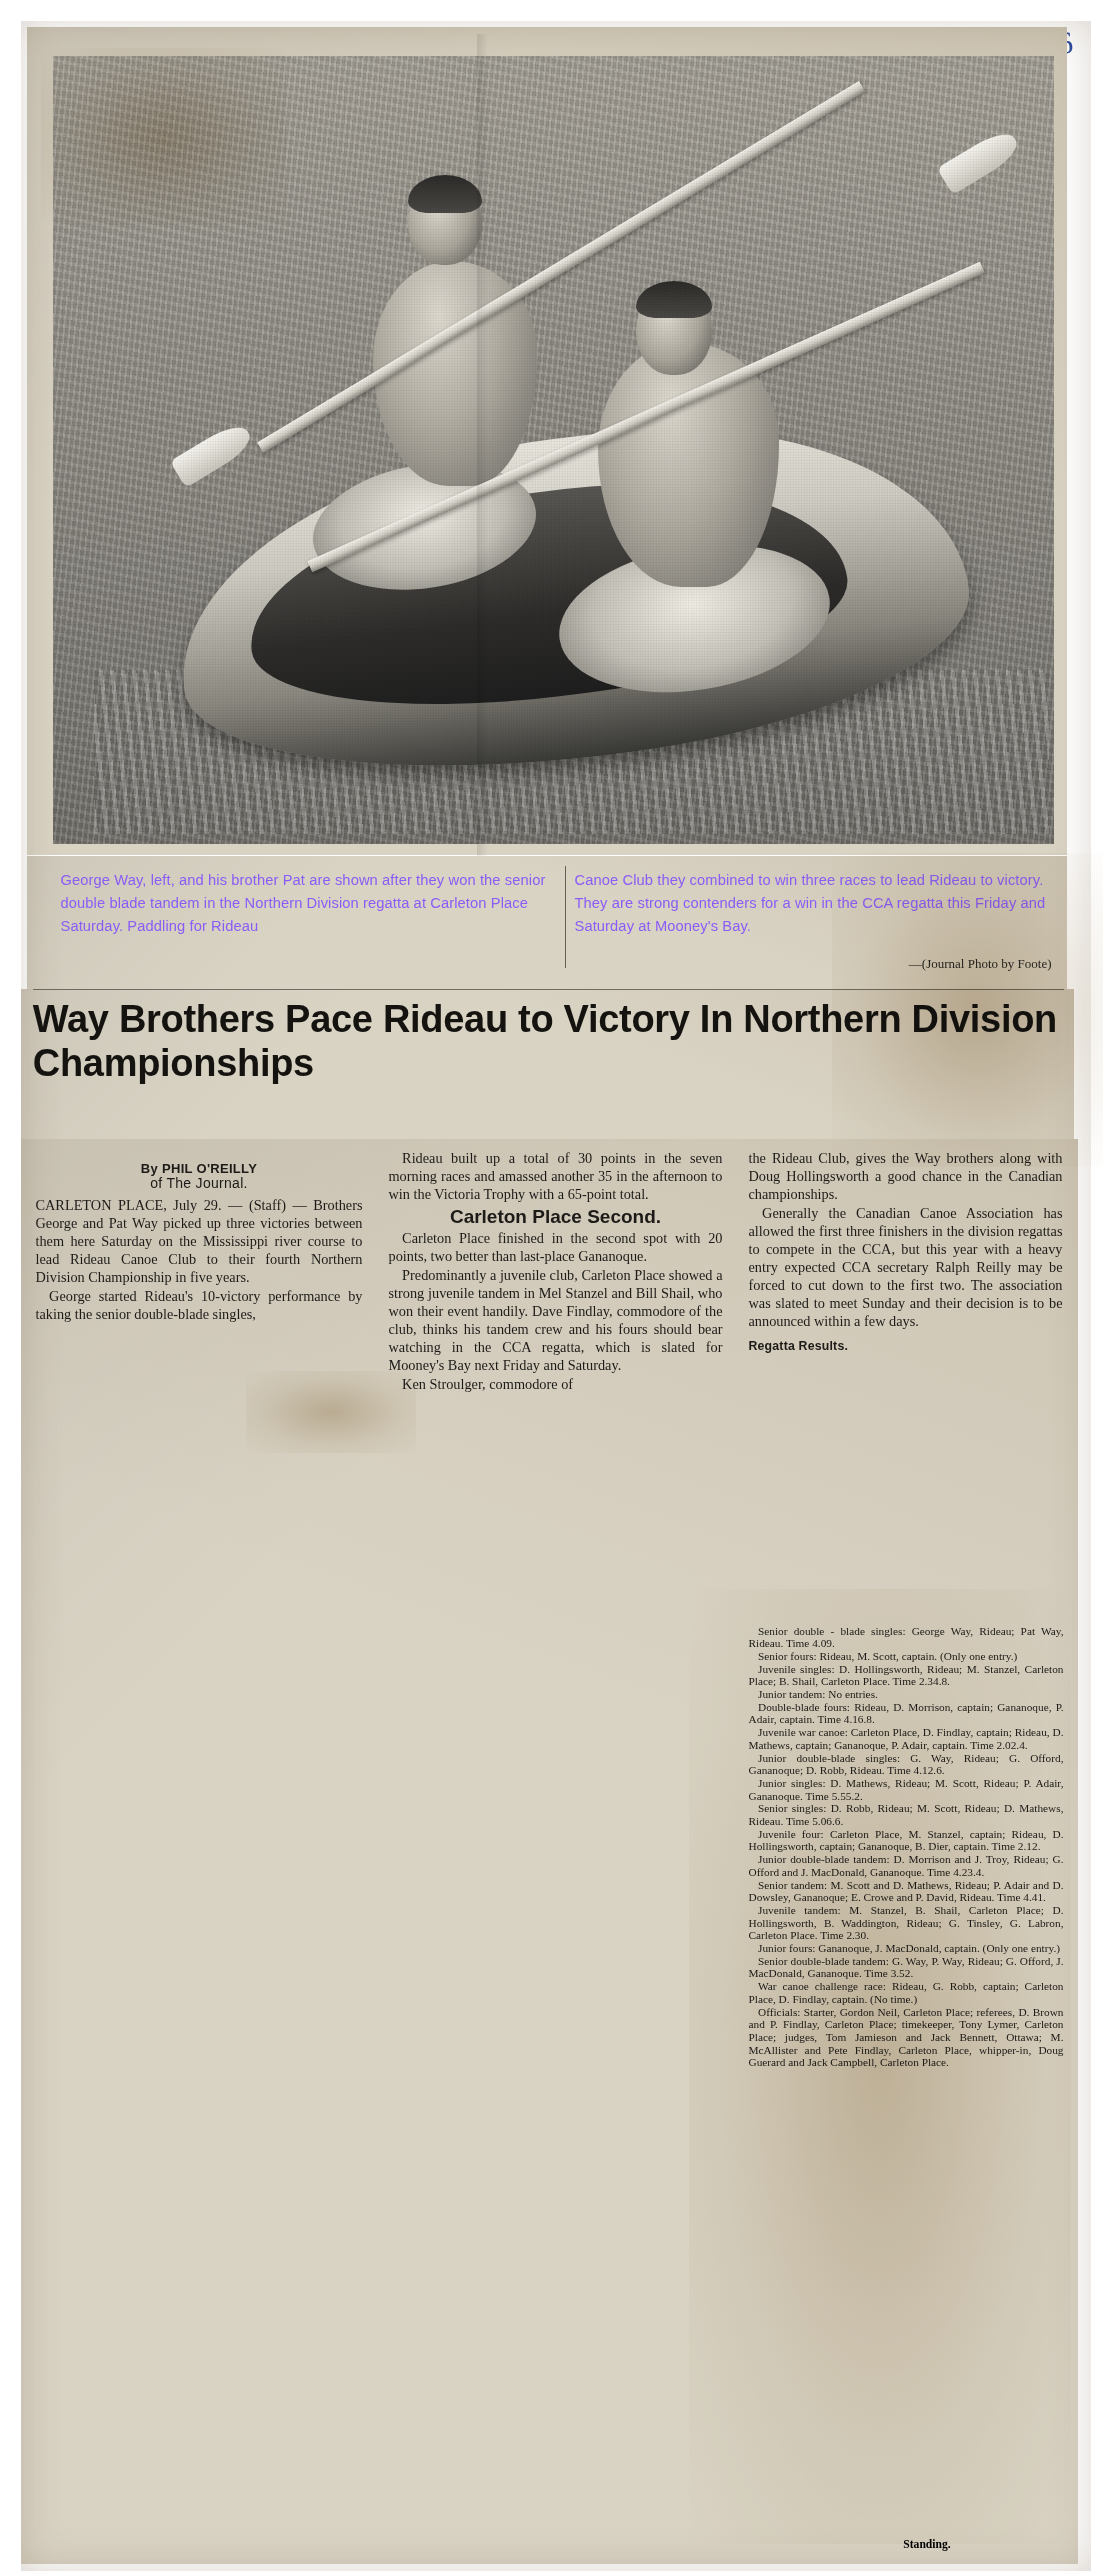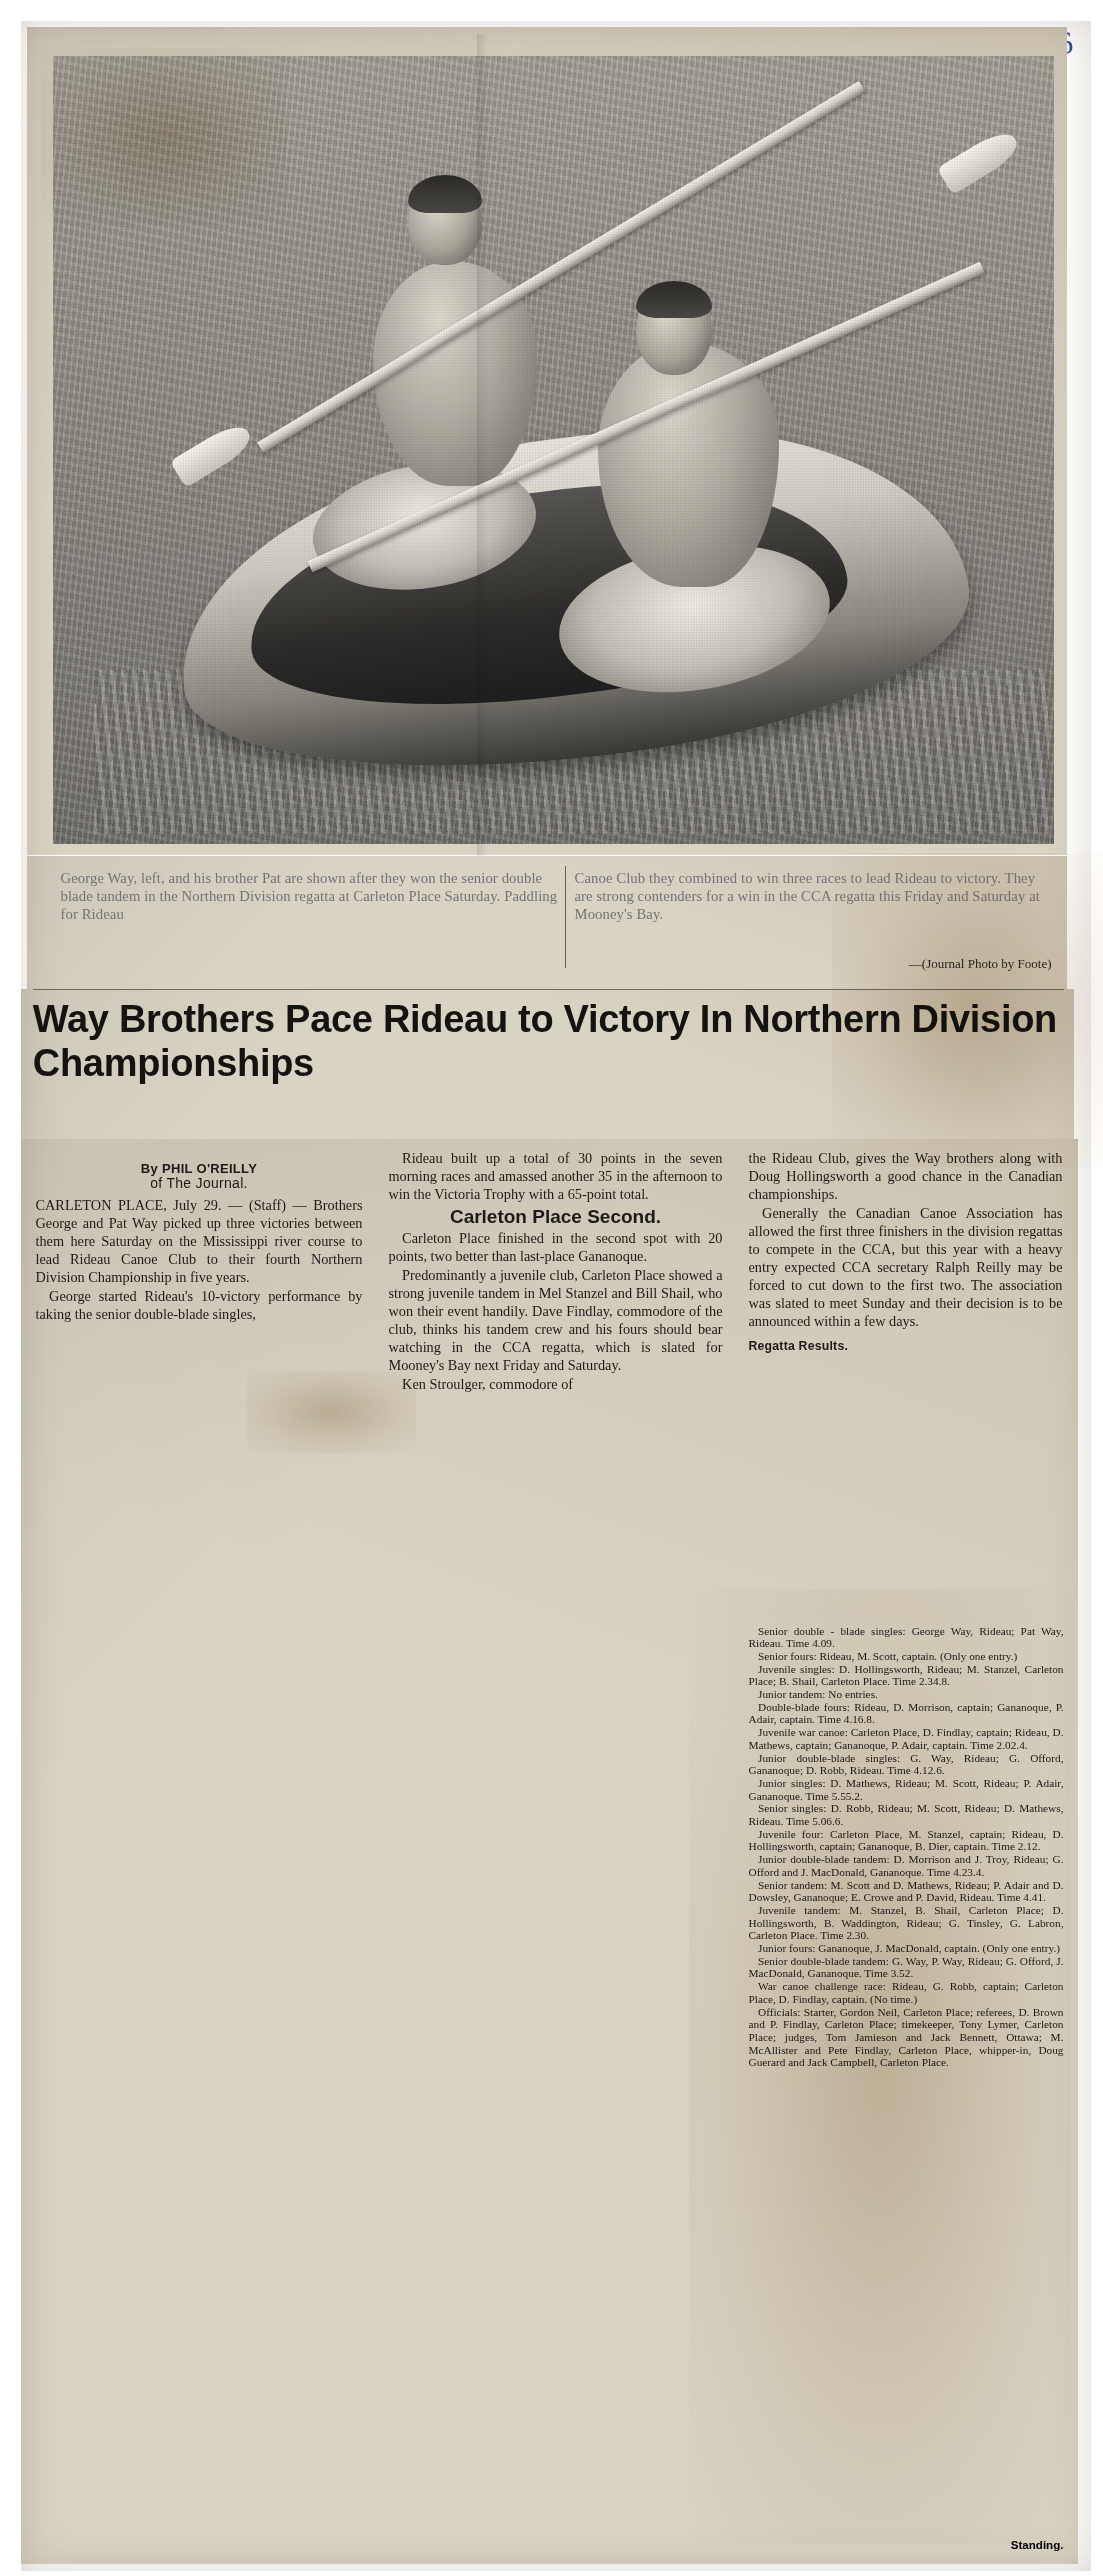--- a/index.html
+++ b/index.html
@@ -137,25 +137,25 @@
   .wake {
     position:absolute;
     left: 41px; top: 614px; width: 955px; height: 164px;
     background: repeating-linear-gradient(84deg, rgba(255,255,255,0.22) 0 4.1px, rgba(0,0,0,0.07) 4.1px 11px);
     filter: blur(0.7px);
     opacity: .8;
   }
   .caption {
     position: absolute;
     top: 848px;
-    font-family: Liberation Serif, serif;
+    font-family: Liberation Sans, sans-serif;
     font-size: 14.7px;
-    line-height: 18px;
+    line-height: 23px;
     letter-spacing: 0.1px;
-    color: #737373;
+    color: #8b5cf6;
   }
   .caption.left { left: 40px; width: 505px; }
   .caption.right { left: 554px; width: 477px; }
   .credit {
     position:absolute;
     left: 554px; top: 935px; width: 477px;
     text-align: right;
     font-size: 13px;
     color: #2a2824;
   }
@@ -232,23 +232,23 @@
     left: 728px; top: 1604px; width: 315px;
     font-family: "Liberation Serif", serif;
     font-size: 11.3px;
     line-height: 12.7px;
     text-align: justify;
     color:#1c1a17;
   }
   .agate p { margin: 0; text-indent: 9.5px; }
   .standing {
     position:absolute;
-    left: 728px; top: 2517px; width: 315px;
-    text-align:right;
-    font-family:Liberation Sans, sans-serif;
+    left: 749px; top: 2517px; width: 315px;
+    text-align:center;
+    font-family:Liberation Serif, serif;
     font-weight:bold;
     font-size: 11.6px;
   }
 
   
   .stain {
     position:absolute;
     pointer-events:none;
     background: radial-gradient(ellipse at center, rgba(150,115,60,0.30) 0%, rgba(150,115,60,0.08) 60%, rgba(150,115,60,0) 100%);
     mix-blend-mode: multiply;

